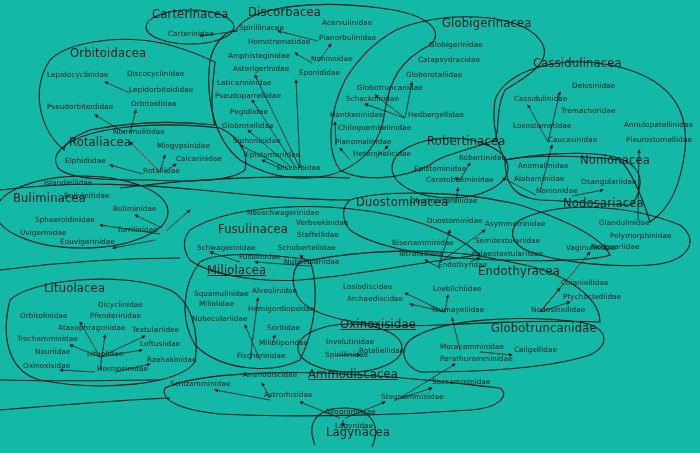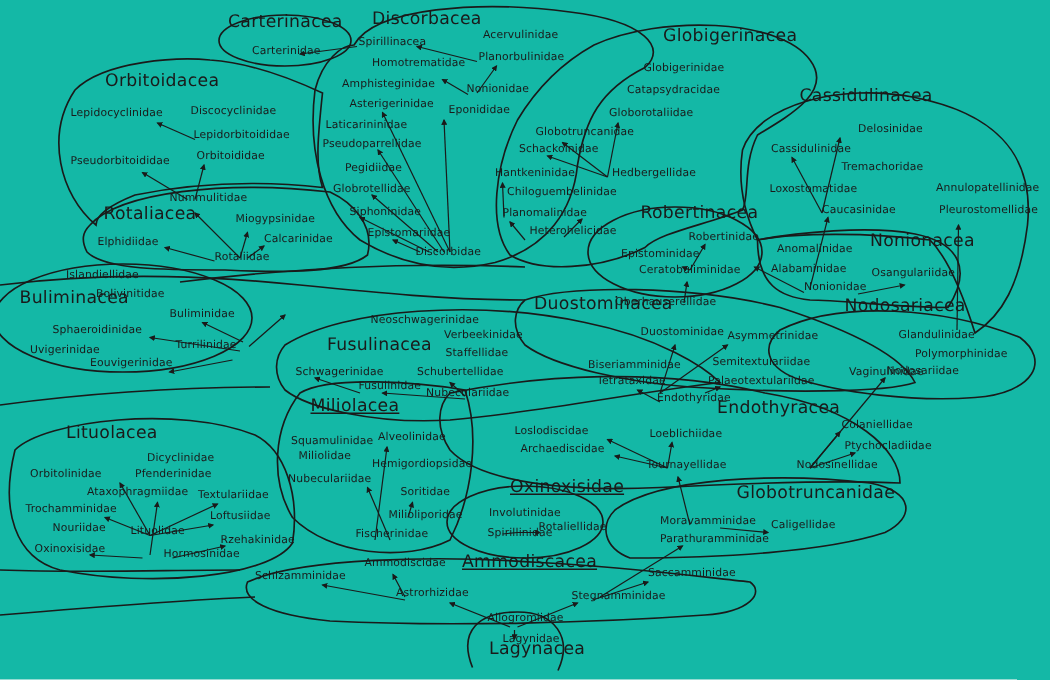--- a/index.html
+++ b/index.html
@@ -253,21 +253,21 @@
       <div class="lbl" style="left: 20px; top: 312px; text-align: right;">Orbitolinidae</div>
       <div class="lbl" style="left: 90px; top: 312px;">Pfenderinidae</div>
       <div class="lbl" style="left: 58px; top: 324px;">Ataxophragmiidae</div>
       <div class="lbl" style="left: 132px; top: 326px;">Textulariidae</div>
       <div class="lbl" style="left: 17px; top: 335px;">Trochamminidae</div>
       <div class="lbl" style="left: 140px; top: 340px;">Loftusiidae</div>
       <div class="lbl" style="left: 35px; top: 348px;">Nouriidae</div>
       <div class="lbl" style="left: 87px; top: 350px;">Lituolidae</div>
       <div class="lbl" style="left: 147px; top: 356px;">Rzehakinidae</div>
       <div class="lbl" style="left: 23px; top: 362px;">Oxinoxisidae</div>
-      <div class="lbl" style="left: 97px; top: 365px; margin-left: 12px;">Hormosinidae</div>
+      <div class="lbl" style="left: 97px; top: 365px;">Hormosinidae</div>
       <div class="lbl" style="left: 326px; top: 338px;">Involutinidae</div>
       <div class="lbl" style="left: 359px; top: 347px;">Rotaliellidae</div>
       <div class="lbl" style="left: 325px; top: 351px;">Spirillinidae</div>
       <div class="lbl" style="left: 440px; top: 343px;">Moravamminidae</div>
       <div class="lbl" style="left: 514px; top: 346px;">Caligellidae</div>
       <div class="lbl" style="left: 440px; top: 355px;">Parathuramminidae</div>
       <div class="lbl" style="left: 243px; top: 371px;">Ammodiscidae</div>
       <div class="lbl" style="left: 170px; top: 380px;">Schizamminidae</div>
       <div class="lbl" style="left: 264px; top: 391px;">Astrorhizidae</div>
       <div class="lbl" style="left: 432px; top: 378px;">Saccamminidae</div>

